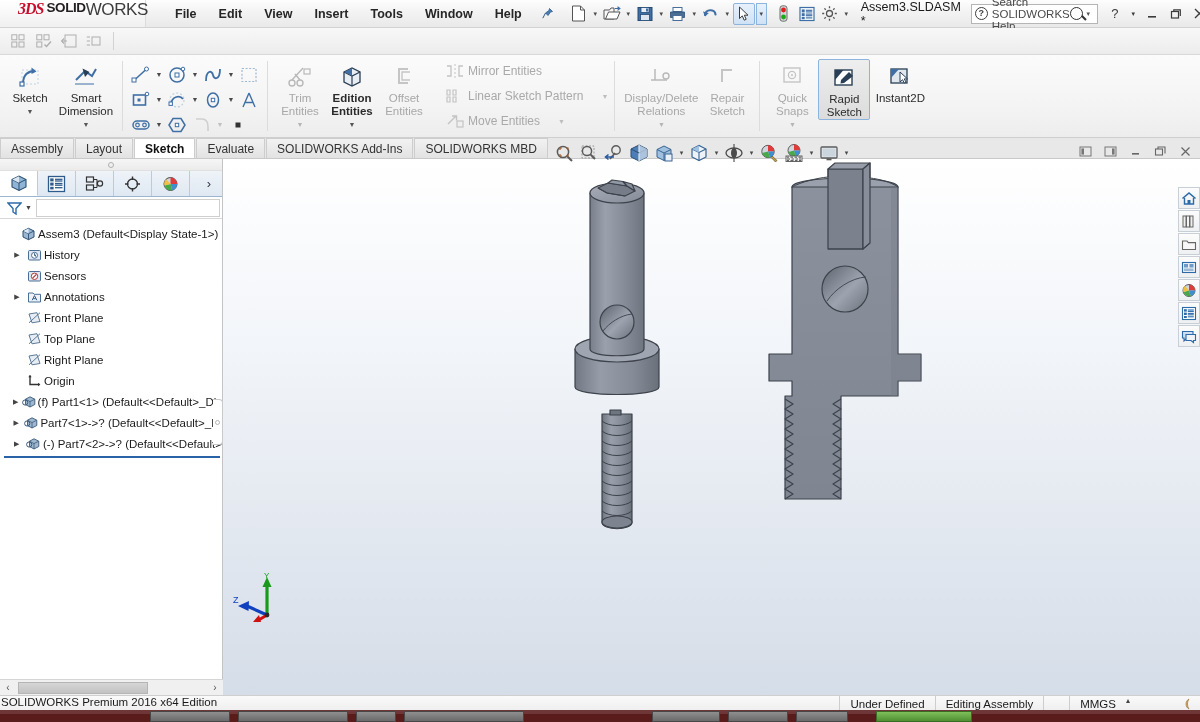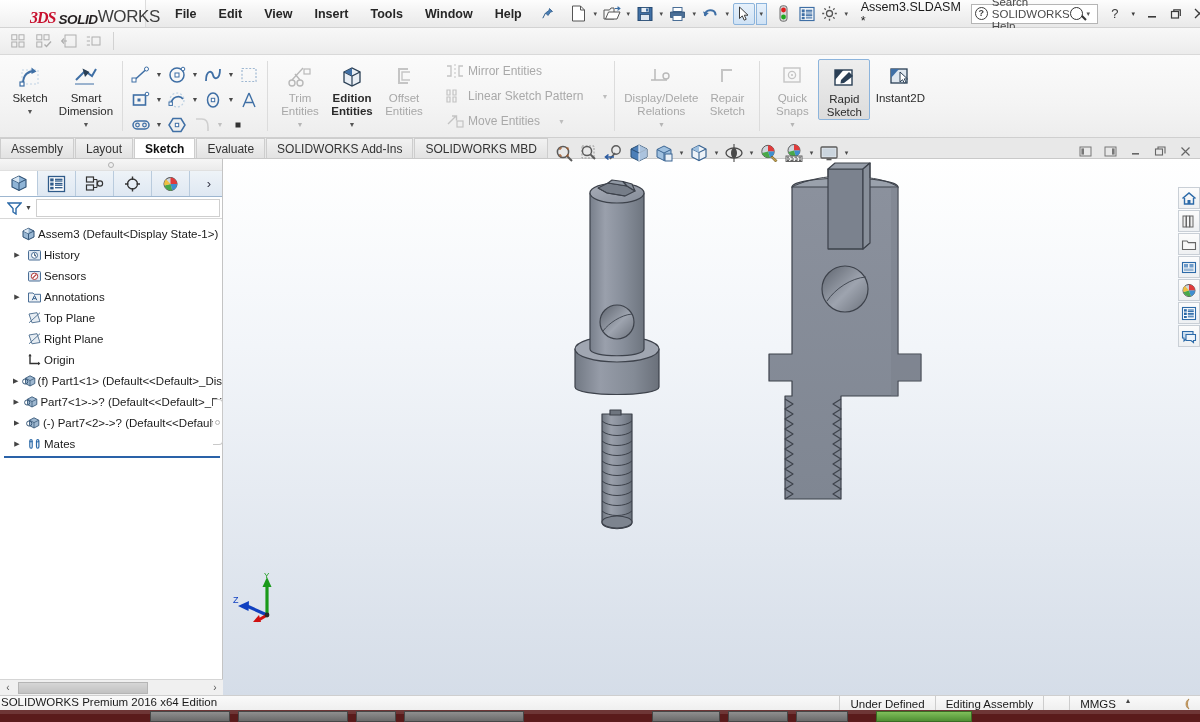--- a/index.html
+++ b/index.html
@@ -13,29 +13,29 @@
   .app { position:relative; width:1200px; height:722px; }
 
   
   .titlebar{
     position:absolute; left:0; top:0; width:1200px; height:28px;
     background: linear-gradient(to bottom,#fdfdfd 0%, #f3f3f3 45%, #e9e9e9 100%);
     border-bottom:1px solid #d3d3d3;
     display:flex; align-items:center;
   }
   .logo{
-    width:146px; height:27px; display:flex; align-items:flex-end; padding-left:30px;
+    width:146px; height:27px; display:flex; align-items:flex-start; padding-left:18px;
     background:linear-gradient(to bottom,#fff,#f0f0f0);
     border-right:1px solid #dcdcdc;
   }
   .logo .ds{
     color:#c8102e; font-weight:bold; font-style:italic; font-size:16px;
     font-family:"Liberation Serif", serif; letter-spacing:-1px; margin-right:3px;
   }
-  .logo .sw1{ color:#231f20; font-weight:bold; font-size:13.5px; letter-spacing:-0.4px;font-style:italic;}
+  .logo .sw1{ color:#231f20; font-weight:bold; font-size:13.5px; letter-spacing:-0.4px;}
   .logo .sw2{ color:#3d3d3d; font-weight:normal; font-size:17px; letter-spacing:-0.4px;}
 
   .menubar{ display:flex; align-items:center; height:28px; padding-left:18px;}
   .menubar .mi{
     padding:4px 11px; font-size:12.5px; color:#262626; cursor:default; border-radius:2px;font-weight:bold;
   }
   .pinicon{ margin-left:8px; color:#3d6ea8; font-size:13px; }
 
   .qat{ display:flex; align-items:center; margin-left:14px; gap:1px;}
   .qbtn{
@@ -884,20 +884,30 @@
         <div class="tarrow">▶</div>
         <div class="ticon">
           <svg width="15" height="14" viewBox="0 0 15 14">
               <path d="M1.5 3 H6 L7.2 4.3 H13.5 V12 H1.5 Z" fill="#eef2f6" stroke="#4a6e96" stroke-width="1"></path>
               <path d="M5.2 10.2 L7.5 5.6 L9.8 10.2 M6.2 8.7 H8.8" fill="none" stroke="#2f5b8a" stroke-width="1"></path>
             </svg>
         </div>
         <div class="tlabel">Annotations</div>
       </div>
 
+      <div class="trow" style="padding-left:8px">
+        <div class="tarrow"></div>
+        <div class="ticon">
+          <svg width="15" height="14" viewBox="0 0 15 14">
+              <path d="M2 3 L10 1.7 L13 10.5 L5 11.8 Z" fill="#e7edf3" stroke="#5b7a99" stroke-width="1"></path>
+              <line x1="2" y1="11.8" x2="13" y2="1.7" stroke="#5b7a99" stroke-width="1"></line>
+            </svg>
+        </div>
+        <div class="tlabel">Front Plane</div>
+      </div>
 
       <div class="trow" style="padding-left:8px">
         <div class="tarrow"></div>
         <div class="ticon">
           <svg width="15" height="14" viewBox="0 0 15 14">
               <path d="M2 3 L10 1.7 L13 10.5 L5 11.8 Z" fill="#e7edf3" stroke="#5b7a99" stroke-width="1"></path>
               <line x1="2" y1="11.8" x2="13" y2="1.7" stroke="#5b7a99" stroke-width="1"></line>
             </svg>
         </div>
         <div class="tlabel">Top Plane</div>
@@ -955,32 +965,20 @@
         <div class="ticon">
           <svg width="15" height="14" viewBox="0 0 15 14">
               <path d="M3.5 4.2 L8 1.8 L12.8 4.2 L12.8 9.5 L8 12 L3.5 9.5 Z" fill="#9fb8d0" stroke="#3a5a7a" stroke-width="0.9"></path>
               <path d="M3.5 4.2 L8 6.6 L12.8 4.2 M8 6.6 V12" fill="none" stroke="#3a5a7a" stroke-width="0.8"></path>
               <circle cx="3.2" cy="7.5" r="2.6" fill="none" stroke="#3a5a7a" stroke-width="1"></circle>
             </svg>
         </div>
         <div class="tlabel">(-) Part7&lt;2&gt;-&gt;?  (Default&lt;&lt;Default&gt;</div>
       </div>
 
-      <div class="trow" style="padding-left:8px">
-        <div class="tarrow">▶</div>
-        <div class="ticon">
-          <svg width="15" height="14" viewBox="0 0 15 14">
-              <path d="M4 2.5 C2.6 2.5 2.6 5 4 5 C5.4 5 5.4 2.5 4 2.5 Z" fill="none" stroke="#2c6aa8" stroke-width="1.1"></path>
-              <path d="M2.8 3.8 V9.5 C2.8 11.8 5.2 11.8 5.2 9.5 V3.8" fill="none" stroke="#2c6aa8" stroke-width="1.2"></path>
-              <path d="M9.5 3.8 V9.5 C9.5 11.8 11.9 11.8 11.9 9.5 V3.8" fill="none" stroke="#2c6aa8" stroke-width="1.2"></path>
-              <path d="M10.7 2.5 C9.3 2.5 9.3 5 10.7 5 C12.1 5 12.1 2.5 10.7 2.5 Z" fill="none" stroke="#2c6aa8" stroke-width="1.1"></path>
-            </svg>
-        </div>
-        <div class="tlabel">Mates</div>
-      </div>
       <div class="treeline"></div>
     </div>
 
     <div style="position:absolute;right:-1px;top:240px;width:10px;height:46px;background:#fff;border:1px solid #c9c9c9;border-left:none;border-radius:0 4px 4px 0;display:flex;align-items:center;justify-content:center;">
       <div style="width:5px;height:5px;border:1px solid #b5b5b5;border-radius:50%"></div>
     </div>
 
     <div class="hscroll">
       <div class="arw">‹</div>
       <div class="track">

